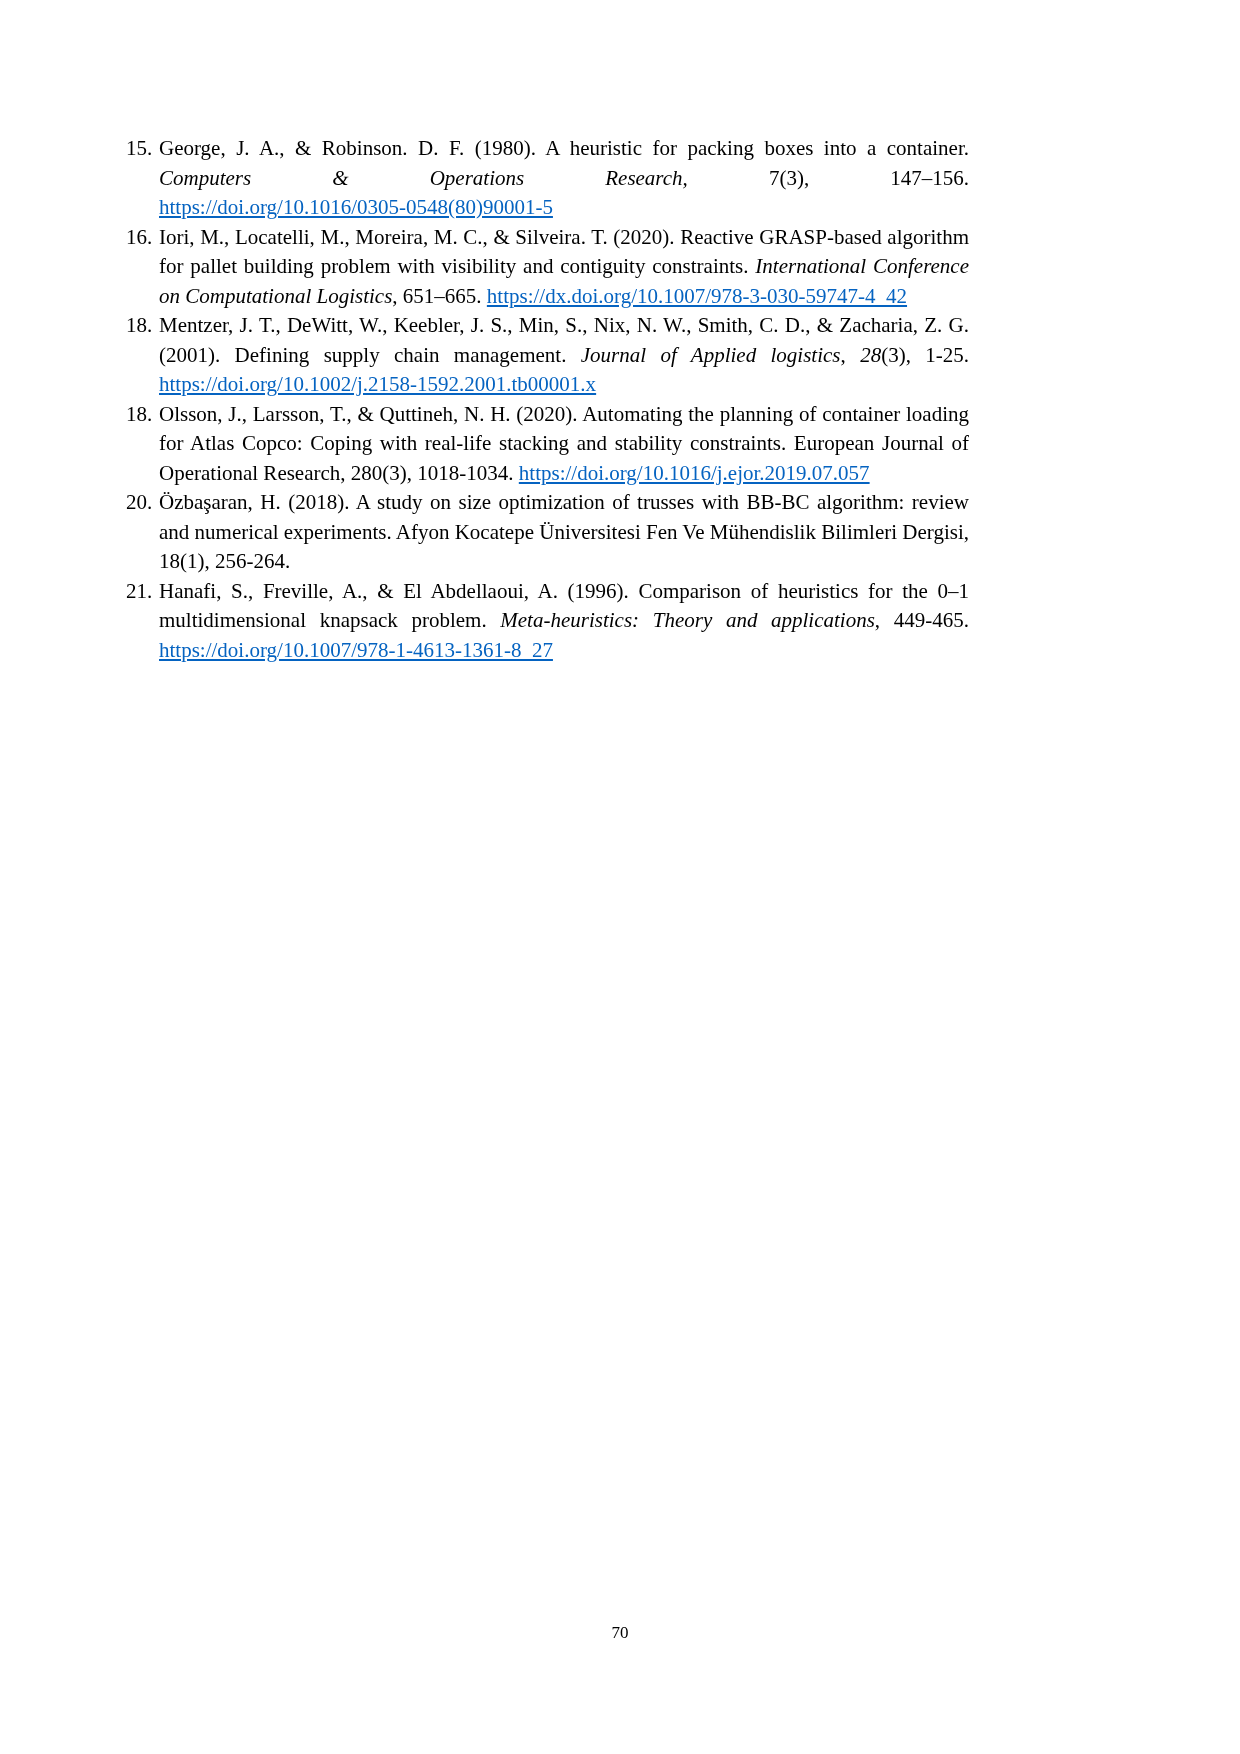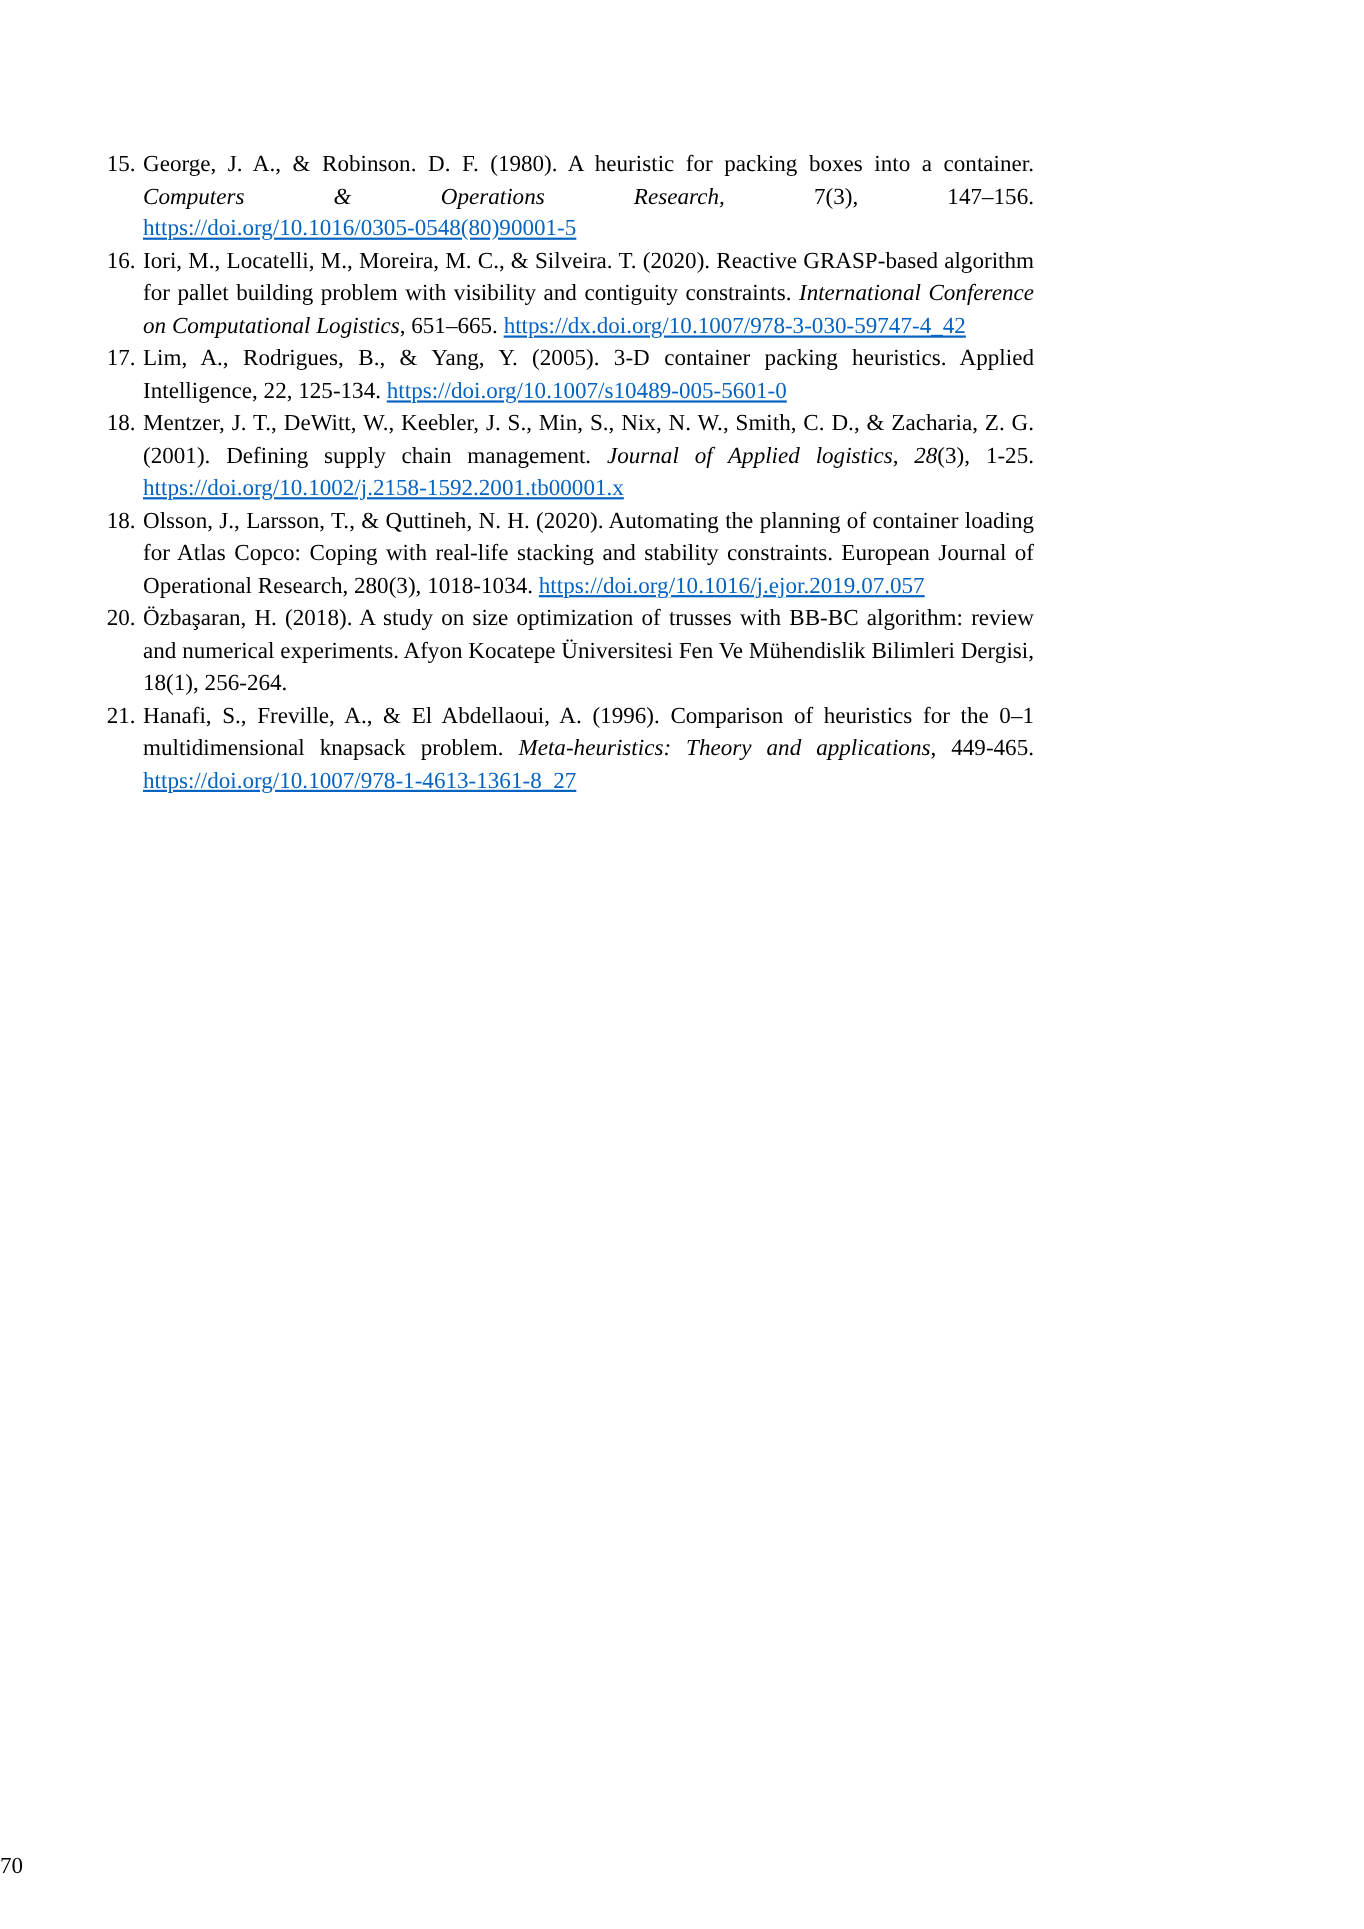--- a/index.html
+++ b/index.html
@@ -7,21 +7,21 @@
     width: 1240px;
     height: 1754px;
     background: #ffffff;
     font-family: "Liberation Serif", serif;
     color: #000000;
     position: relative;
     overflow: hidden;
   }
   .content {
     position: absolute;
-    left: 97px;
+    left: 126px;
     top: 134px;
     width: 843px;
   }
   .ref {
     font-size: 21px;
     line-height: 29.5px;
     text-align: justify;
     padding-left: 33px;
     text-indent: -33px;
   }
@@ -35,40 +35,38 @@
     color: #0563C1;
     text-decoration: underline;
     white-space: nowrap;
     cursor: pointer;
   }
   .ref em { font-style: italic; }
   .seg-large { font-size: 23px; }
   .page-number {
     position: absolute;
     left: 0;
-    top: 1684px;
+    top: 1623px;
     width: 100%;
-    font-size: 21px;
+    text-align: center;
+    font-size: 17px;
   }
 </style>
 </head>
 <body>
 
 <main class="content">
   <div class="ref">
     <span class="ref-num">15.</span><span class="ref-body"><span>George, J. A., &amp; Robinson. D. F. (1980). A heuristic for packing boxes into a container. </span><em>Computers &amp; Operations Research,</em><span> 7(3), 147–156. </span><a href="#" class="ref-link">https://doi.org/10.1016/0305-0548(80)90001-5</a></span>
   </div>
 
   <div class="ref">
     <span class="ref-num">16.</span><span class="ref-body"><span>Iori, M., Locatelli, M., Moreira, M. C., &amp; Silveira. T. (2020). Reactive GRASP-based algorithm for pallet building problem with visibility and contiguity constraints. </span><em>International Conference on Computational Logistics</em><span>, 651–665. </span><a href="#" class="ref-link">https://dx.doi.org/10.1007/978-3-030-59747-4_42</a></span>
   </div>
 
-  <div class="ref">
-    <span class="ref-num">17.</span><span class="ref-body"><span>Lim, A., Rodrigues, B., &amp; Yang, Y. (2005). 3-D container packing heuristics. Applied Intelligence, 22, 125-134. </span><a href="#" class="ref-link">https://doi.org/10.1007/s10489-005-5601-0</a></span>
-  </div>
 
   <div class="ref">
     <span class="ref-num">18.</span><span class="ref-body"><span>Mentzer, J. T., DeWitt, W., Keebler, J. S., Min, S., Nix, N. W., Smith, C. D., &amp; Zacharia, Z. G. (2001). Defining supply chain management. </span><em>Journal of Applied logistics</em><span>, </span><em>28</em><span>(3), 1-25. </span><a href="#" class="ref-link">https://doi.org/10.1002/j.2158-1592.2001.tb00001.x</a></span>
   </div>
 
   <div class="ref">
     <span class="ref-num">18.</span><span class="ref-body"><span>Olsson, J., Larsson, T., &amp; Quttineh, N. H. (2020). Automating the planning of container loading for Atlas Copco: Coping with real-life stacking and stability constraints. European Journal of Operational Research, 280(3), 1018-1034. </span><a href="#" class="ref-link">https://doi.org/10.1016/j.ejor.2019.07.057</a></span>
   </div>
 
   <div class="ref">

